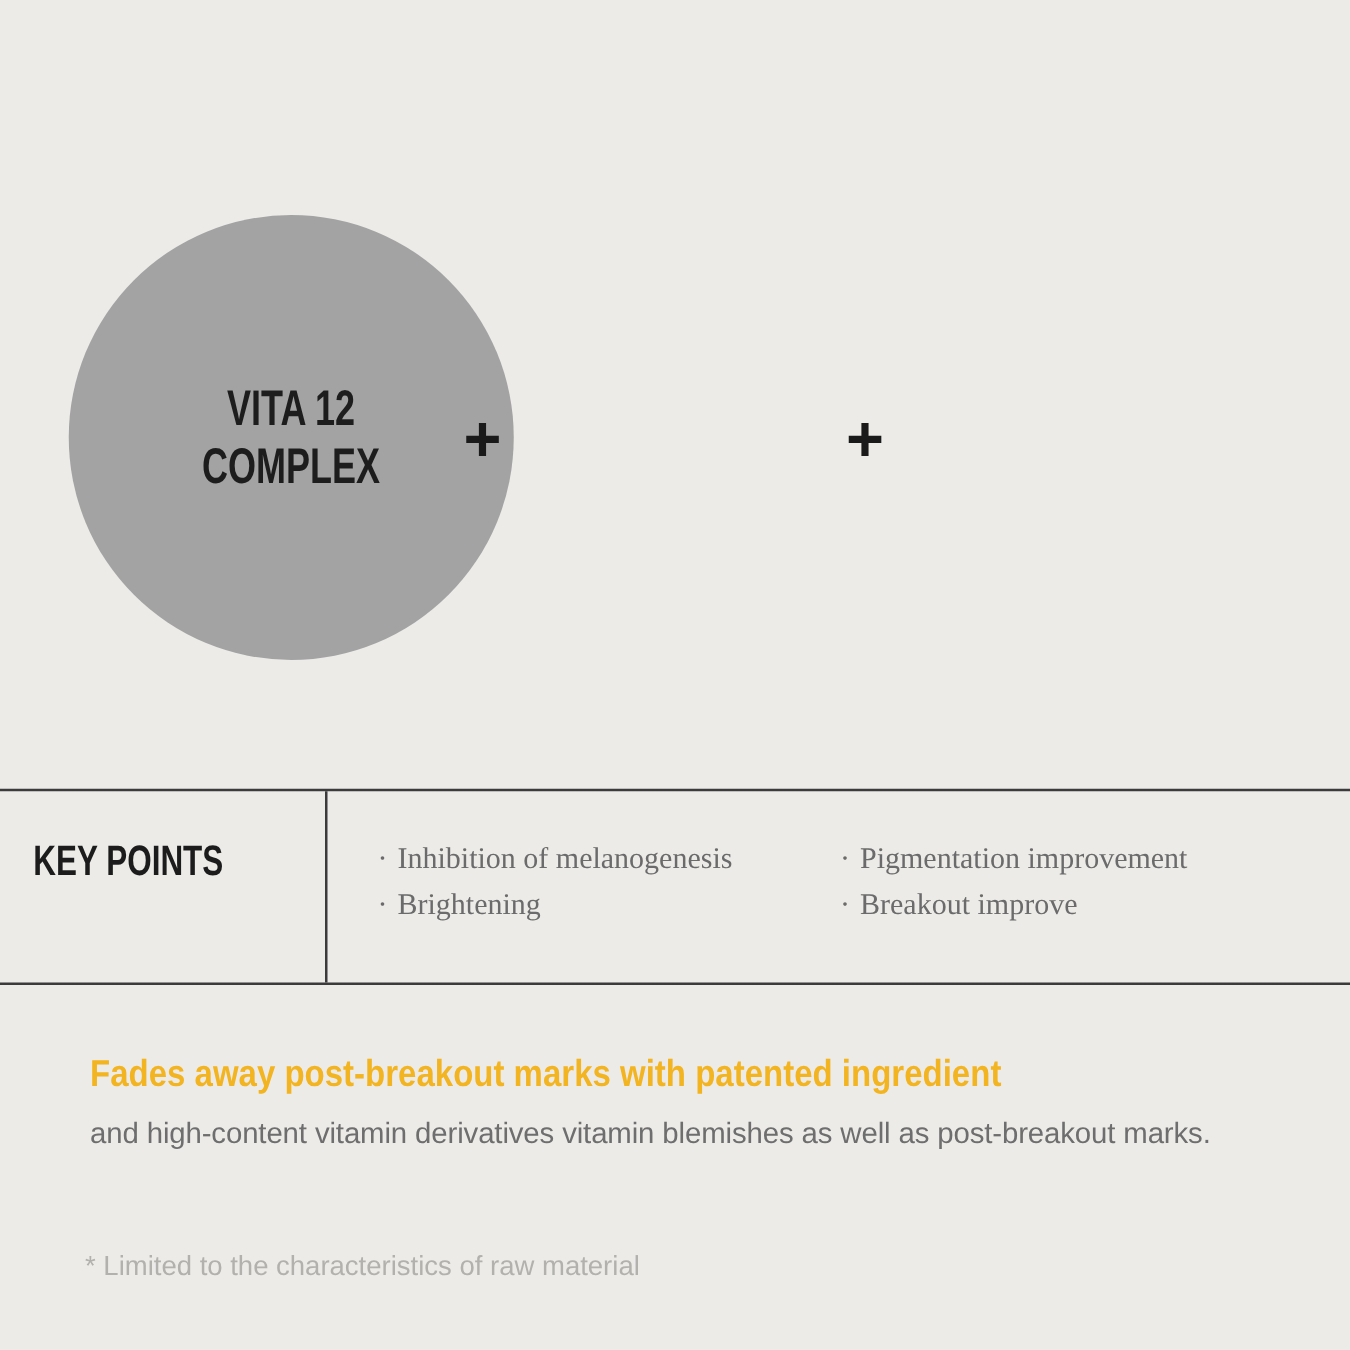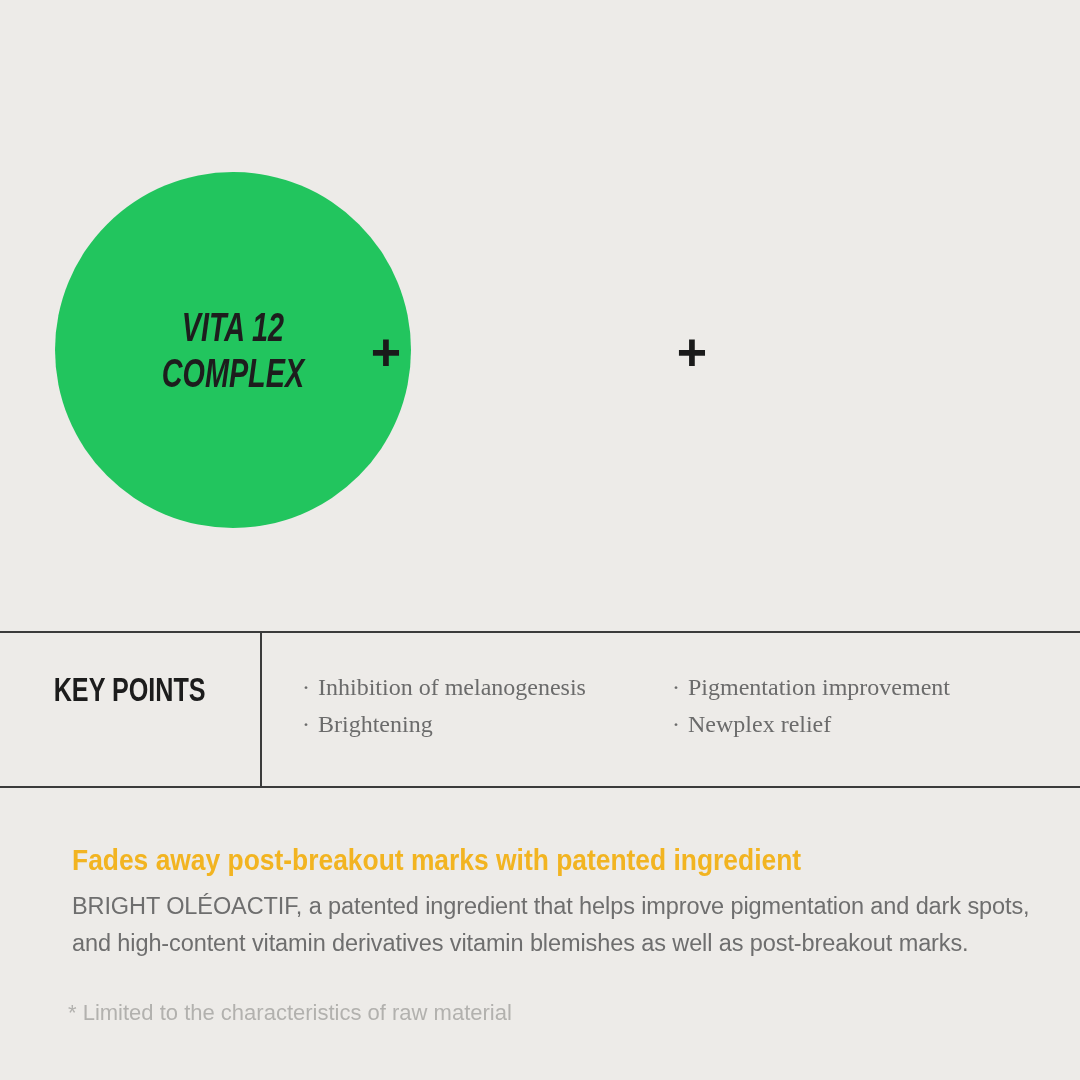--- a/index.html
+++ b/index.html
@@ -20,21 +20,21 @@
   .venn { position: absolute; left: 0; top: 0; width: 1080px; height: 600px; }
 
   .circle {
     position: absolute;
     border-radius: 50%;
     display: flex;
     align-items: center;
     justify-content: center;
     text-align: center;
   }
-  .circle-outer { background: #22c55e; font-style: italic; }
+  .circle-outer { background: #a3a3a3; }
   #circle-vita12   { left: 55px;  top: 172px; width: 356px; height: 356px; }
   #circle-obfn     { left: 667px; top: 173px; width: 354px; height: 354px; }
   #circle-oleo     { left: 359px; top: 171px; width: 350px; height: 350px;
                      background: rgba(246, 210, 92, 0.82); z-index: 2; }
 
   .circle-text { position: relative; }
 
   .c-title {
     font-weight: bold;
     color: #1d1d1d;
@@ -84,21 +84,20 @@
     box-sizing: border-box;
     border-top: 2px solid #3B3B3B;
     border-bottom: 2px solid #3B3B3B;
     display: flex;
   }
   .kp-left {
     width: 262px;
     box-sizing: border-box;
     border-right: 2px solid #3B3B3B;
     display: flex;
-    justify-content: center;
     align-items: flex-start;
     padding-top: 37px;
   }
   .kp-label {
     font-size: 34px;
     font-weight: bold;
     color: #1c1c1c;
     transform: scaleX(0.74);
     transform-origin: center;
     white-space: nowrap;
@@ -170,25 +169,24 @@
   <div class="kp-left">
     <div class="kp-label">KEY POINTS</div>
   </div>
   <div class="kp-right">
     <div class="kp-col">
       <div class="kp-item"><span class="kp-bullet">·</span><span>Inhibition of melanogenesis</span></div>
       <div class="kp-item"><span class="kp-bullet">·</span><span>Brightening</span></div>
     </div>
     <div class="kp-col">
       <div class="kp-item"><span class="kp-bullet">·</span><span>Pigmentation improvement</span></div>
-      <div class="kp-item"><span class="kp-bullet">·</span><span>Newplex relief</span></div>
+      <div class="kp-item"><span class="kp-bullet">·</span><span>Breakout improve</span></div>
     </div>
   </div>
 </div>
 
 <div class="desc-heading">Fades away post-breakout marks with patented ingredient</div>
 
 <div class="desc-body">
-  <div>BRIGHT OLÉOACTIF, a patented ingredient that helps improve pigmentation and dark spots,</div>
   <div>and high-content vitamin derivatives vitamin blemishes as well as post-breakout marks.</div>
 </div>
 
 <div class="footnote">* Limited to the characteristics of raw material</div>
 
 </body></html>

